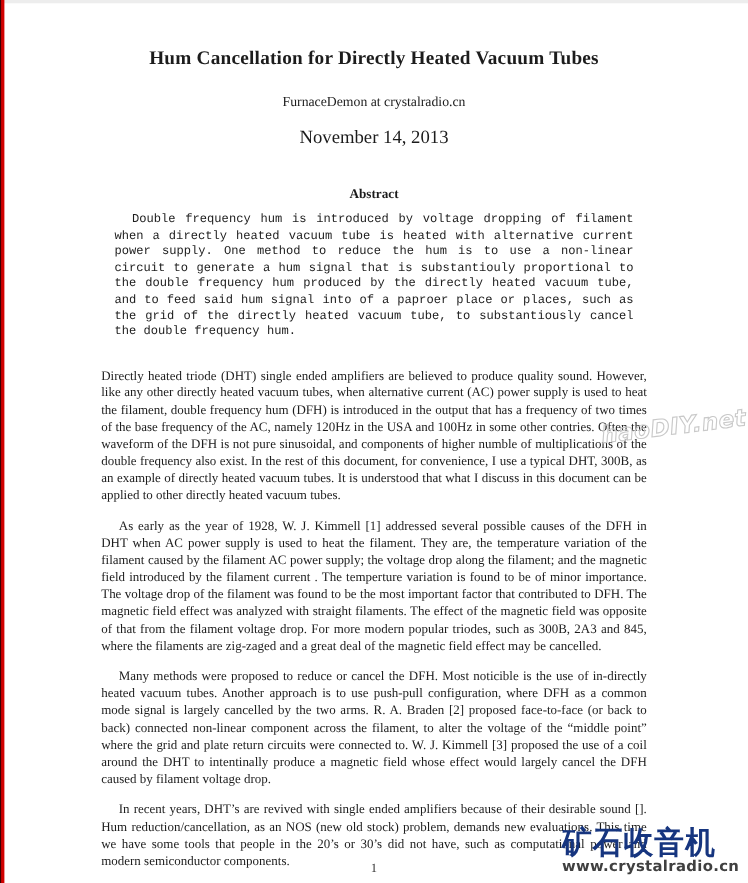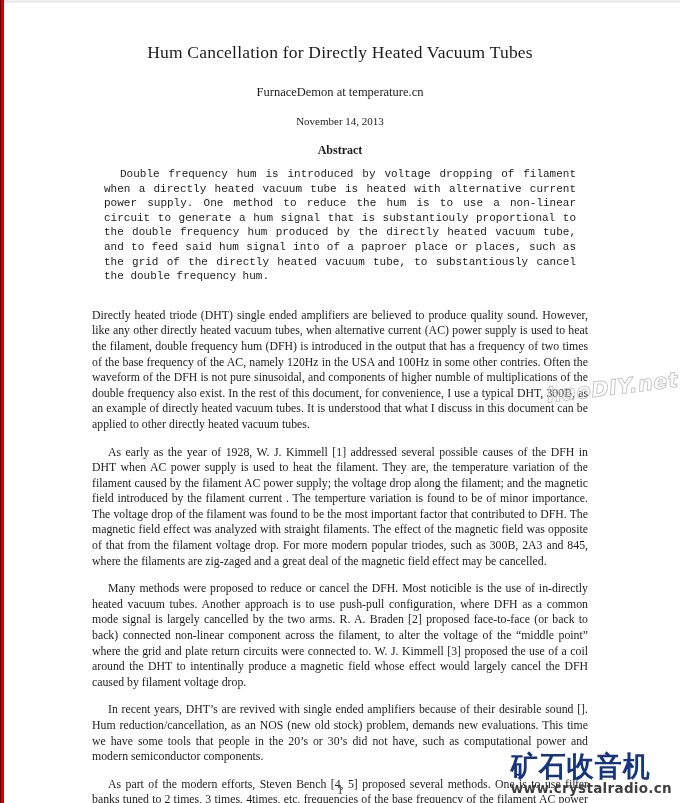--- a/index.html
+++ b/index.html
@@ -20,29 +20,29 @@
     position: absolute; top: 0; left: 0; bottom: 0; width: 4px;
     background: #d10000;
     border-left: 1px solid #3a0000;
     box-sizing: border-box;
   }
   .content {
     position: absolute; top: 0; left: 0; right: 0;
     padding: 42px 80px 0 80px;
   }
   .title {
-    font-size: 17.5px; font-weight: normal;
+    font-size: 17.5px; font-weight: bold;
     text-align: center; margin: 0 0 22px 0;
     letter-spacing: 0.2px;
   }
   .author {
     font-size: 12.5px; text-align: center; margin-bottom: 15px;
   }
   .date {
-    font-size: 11px; text-align: center; margin-bottom: 16px;
+    font-size: 17px; text-align: center; margin-bottom: 34px;
   }
   .abstract-heading {
     font-size: 12px; font-weight: bold; text-align: center; margin-bottom: 9px; font-family: Liberation Serif, serif;
   }
   .abstract-body {
     width: 472px; margin: 0 auto 24px auto;
     font-size: 11px; line-height: 14.6px;
     text-align: justify; text-indent: 16px; font-family: Liberation Mono, monospace;
   }
   .section-heading {
@@ -90,21 +90,21 @@
 </style>
 </head>
 <body>
 
 <div class="page">
   <div class="top-strip"></div>
   <div class="left-bar"></div>
 
   <div class="content">
     <h1 class="title">Hum Cancellation for Directly Heated Vacuum Tubes</h1>
-    <div class="author">FurnaceDemon at temperature.cn</div>
+    <div class="author">FurnaceDemon at crystalradio.cn</div>
     <div class="date">November 14, 2013</div>
 
     <div class="abstract">
       <div class="abstract-heading">Abstract</div>
       <p class="abstract-body">Double frequency hum is introduced by voltage dropping of filament when a directly heated vacuum tube is heated with alternative current power supply. One method to reduce the hum is to use a non-linear circuit to generate a hum signal that is substantiouly proportional to the double frequency hum produced by the directly heated vacuum tube, and to feed said hum signal into of a paproer place or places, such as the grid of the directly heated vacuum tube, to substantiously cancel the double frequency hum.</p>
     </div>
 
 
     <p class="body">Directly heated triode (DHT) single ended amplifiers are believed to produce quality sound. However, like any other directly heated vacuum tubes, when alternative current (AC) power supply is used to heat the filament, double frequency hum (DFH) is introduced in the output that has a frequency of two times of the base frequency of the AC, namely 120Hz in the USA and 100Hz in some other contries. Often the waveform of the DFH is not pure sinusoidal, and components of higher numble of multiplications of the double frequency also exist. In the rest of this document, for convenience, I use a typical DHT, 300B, as an example of directly heated vacuum tubes. It is understood that what I discuss in this document can be applied to other directly heated vacuum tubes.</p>
     <p class="body indent">As early as the year of 1928, W. J. Kimmell [1] addressed several possible causes of the DFH in DHT when AC power supply is used to heat the filament. They are, the temperature variation of the filament caused by the filament AC power supply; the voltage drop along the filament; and the magnetic field introduced by the filament current . The temperture variation is found to be of minor importance. The voltage drop of the filament was found to be the most important factor that contributed to DFH. The magnetic field effect was analyzed with straight filaments. The effect of the magnetic field was opposite of that from the filament voltage drop. For more modern popular triodes, such as 300B, 2A3 and 845, where the filaments are zig-zaged and a great deal of the magnetic field effect may be cancelled.</p>

